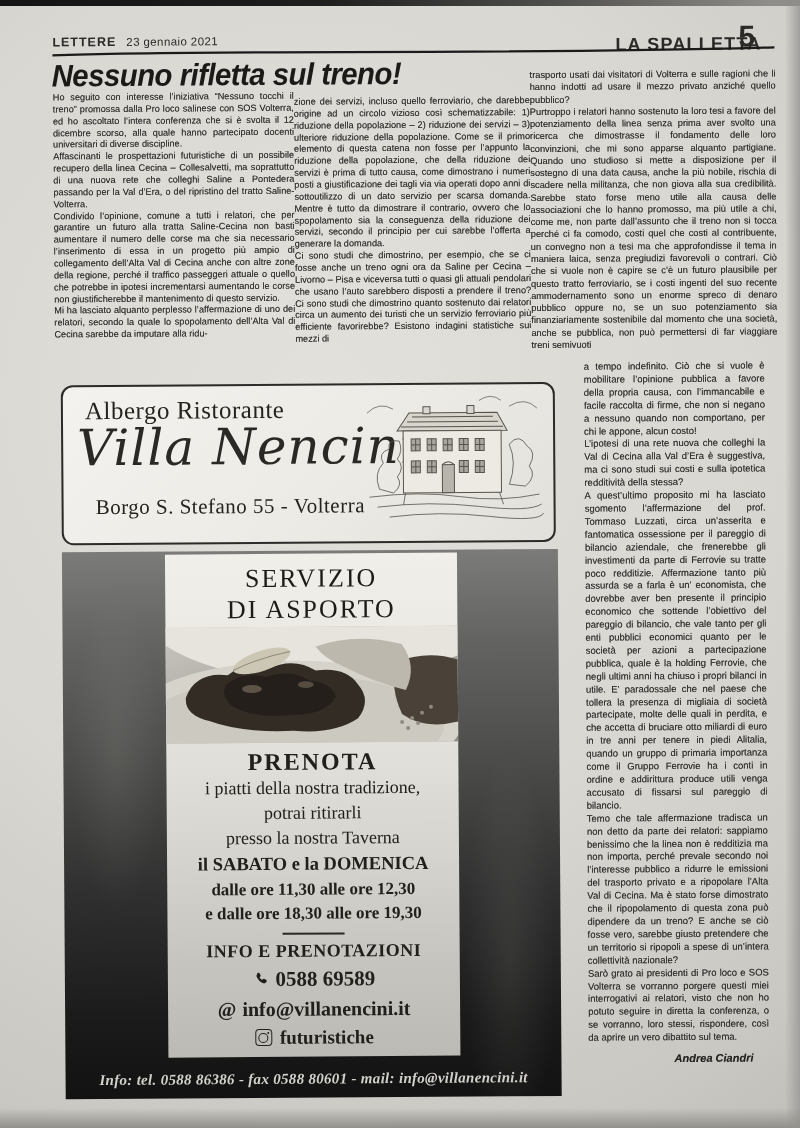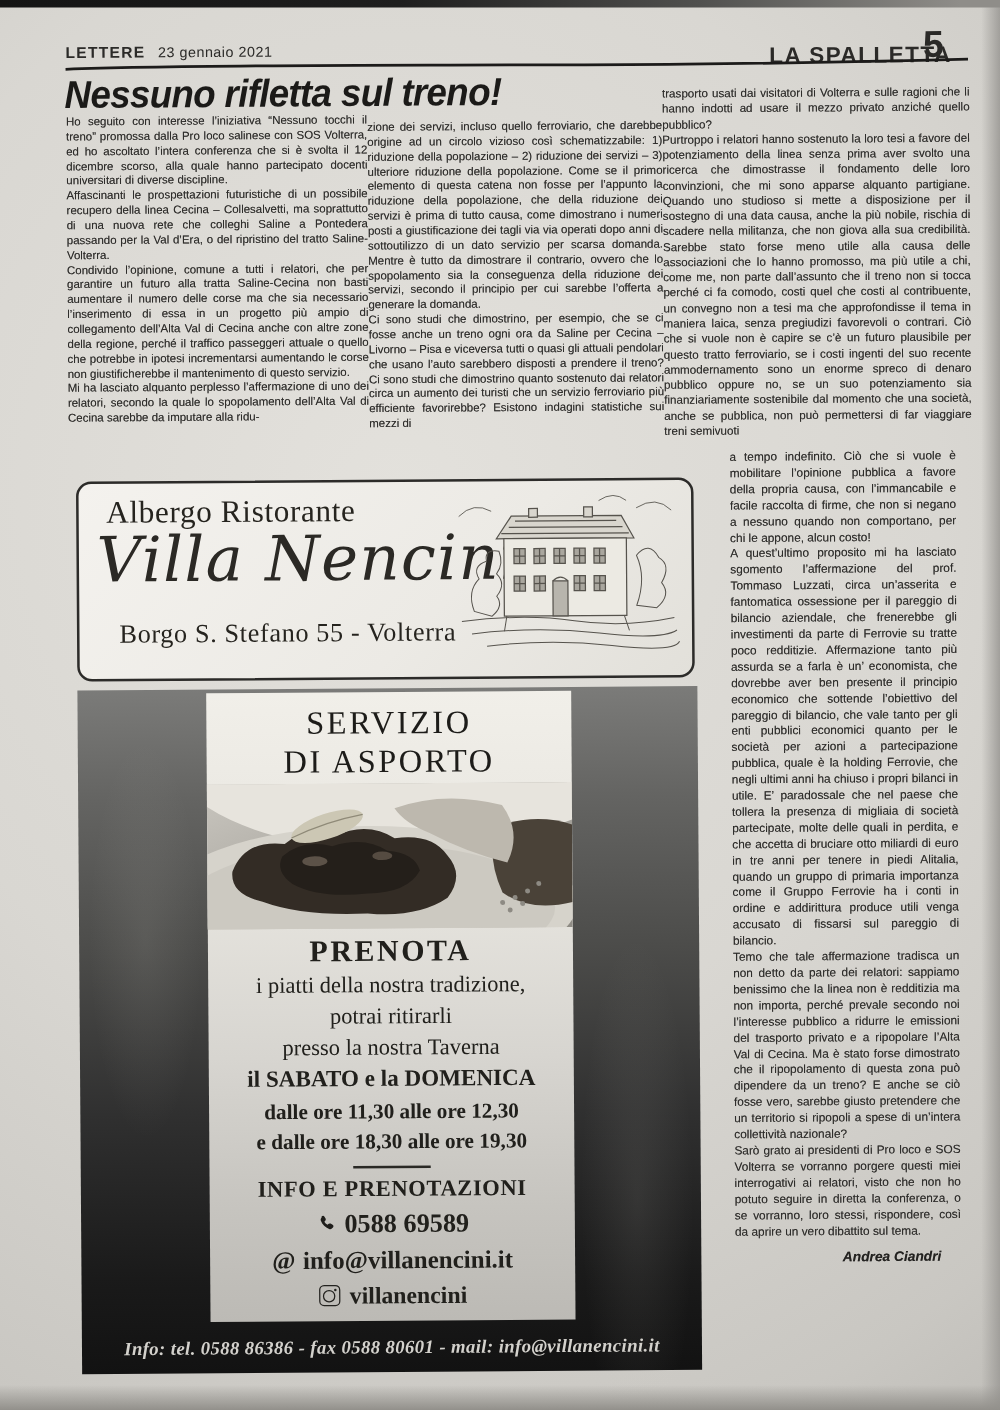--- a/index.html
+++ b/index.html
@@ -96,20 +96,21 @@
     <div class="col col-mid">
       <p>zione dei servizi, incluso quello ferroviario, che darebbe origine ad un circolo vizioso così schematizzabile: 1) riduzione della popolazione – 2) riduzione dei servizi – 3) ulteriore riduzione della popolazione. Come se il primo elemento di questa catena non fosse per l’appunto la riduzione della popolazione, che della riduzione dei servizi è prima di tutto causa, come dimostrano i numeri posti a giustificazione dei tagli via via operati dopo anni di sottoutilizzo di un dato servizio per scarsa domanda. Mentre è tutto da dimostrare il contrario, ovvero che lo spopolamento sia la conseguenza della riduzione dei servizi, secondo il principio per cui sarebbe l’offerta a generare la domanda.</p>
       <p>Ci sono studi che dimostrino, per esempio, che se ci fosse anche un treno ogni ora da Saline per Cecina – Livorno – Pisa e viceversa tutti o quasi gli attuali pendolari che usano l’auto sarebbero disposti a prendere il treno? Ci sono studi che dimostrino quanto sostenuto dai relatori circa un aumento dei turisti che un servizio ferroviario più efficiente favorirebbe? Esistono indagini statistiche sui mezzi di</p>
     </div>
     <div class="col col-right-top">
       <p>trasporto usati dai visitatori di Volterra e sulle ragioni che li hanno indotti ad usare il mezzo privato anziché quello pubblico?</p>
       <p>Purtroppo i relatori hanno sostenuto la loro tesi a favore del potenziamento della linea senza prima aver svolto una ricerca che dimostrasse il fondamento delle loro convinzioni, che mi sono apparse alquanto partigiane. Quando uno studioso si mette a disposizione per il sostegno di una data causa, anche la più nobile, rischia di scadere nella militanza, che non giova alla sua credibilità. Sarebbe stato forse meno utile alla causa delle associazioni che lo hanno promosso, ma più utile a chi, come me, non parte dall’assunto che il treno non si tocca perché ci fa comodo, costi quel che costi al contribuente, un convegno non a tesi ma che approfondisse il tema in maniera laica, senza pregiudizi favorevoli o contrari. Ciò che si vuole non è capire se c’è un futuro plausibile per questo tratto ferroviario, se i costi ingenti del suo recente ammodernamento sono un enorme spreco di denaro pubblico oppure no, se un suo potenziamento sia finanziariamente sostenibile dal momento che una società, anche se pubblica, non può permettersi di far viaggiare treni semivuoti</p>
     </div>
     <div class="col col-right-bottom">
       <p>a tempo indefinito. Ciò che si vuole è mobilitare l’opinione pubblica a favore della propria causa, con l’immancabile e facile raccolta di firme, che non si negano a nessuno quando non comportano, per chi le appone, alcun costo!</p>
+      <p>L’ipotesi di una rete nuova che colleghi la Val di Cecina alla Val d’Era è suggestiva, ma ci sono studi sui costi e sulla ipotetica redditività della stessa?</p>
       <p>A quest’ultimo proposito mi ha lasciato sgomento l’affermazione del prof. Tommaso Luzzati, circa un’asserita e fantomatica ossessione per il pareggio di bilancio aziendale, che frenerebbe gli investimenti da parte di Ferrovie su tratte poco redditizie. Affermazione tanto più assurda se a farla è un’ economista, che dovrebbe aver ben presente il principio economico che sottende l’obiettivo del pareggio di bilancio, che vale tanto per gli enti pubblici economici quanto per le società per azioni a partecipazione pubblica, quale è la holding Ferrovie, che negli ultimi anni ha chiuso i propri bilanci in utile. E’ paradossale che nel paese che tollera la presenza di migliaia di società partecipate, molte delle quali in perdita, e che accetta di bruciare otto miliardi di euro in tre anni per tenere in piedi Alitalia, quando un gruppo di primaria importanza come il Gruppo Ferrovie ha i conti in ordine e addirittura produce utili venga accusato di fissarsi sul pareggio di bilancio.</p>
       <p>Temo che tale affermazione tradisca un non detto da parte dei relatori: sappiamo benissimo che la linea non è redditizia ma non importa, perché prevale secondo noi l’interesse pubblico a ridurre le emissioni del trasporto privato e a ripopolare l’Alta Val di Cecina. Ma è stato forse dimostrato che il ripopolamento di questa zona può dipendere da un treno? E anche se ciò fosse vero, sarebbe giusto pretendere che un territorio si ripopoli a spese di un’intera collettività nazionale?</p>
       <p>Sarò grato ai presidenti di Pro loco e SOS Volterra se vorranno porgere questi miei interrogativi ai relatori, visto che non ho potuto seguire in diretta la conferenza, o se vorranno, loro stessi, rispondere, così da aprire un vero dibattito sul tema.</p>
       <div class="signature">Andrea Ciandri</div>
     </div>
 
     <div class="ad-box">
       <div class="ad-kicker">Albergo Ristorante</div>
       <div class="ad-name">Villa Nencini</div>
       <div class="ad-address">Borgo S. Stefano 55 - Volterra</div>
@@ -209,21 +210,21 @@
           <div class="ad-info-title">INFO E PRENOTAZIONI</div>
           <div class="ad-info-phone">
             <svg class="phone-svg" width="17" height="17" viewBox="0 0 24 24">
               <path d="M6.4 2.9c1-.9 2.5-.7 3.1.4l1.2 2.2c.5.9.3 2-.5 2.7l-.9.8c.8 1.6 2 2.8 3.6 3.6l.8-.9c.7-.8 1.8-1 2.7-.5l2.2 1.2c1.1.6 1.3 2.1.4 3.1l-1 1c-.9.9-2.2 1.2-3.4.7-4.2-1.6-7.6-5-9.2-9.2-.5-1.2-.2-2.5.7-3.4z" fill="#1f1e1b"></path>
             </svg><span>0588 69589</span>
           </div>
           <div class="ad-info-email">
             <span class="at-glyph">@</span><span>info@villanencini.it</span>
           </div>
           <div class="ad-info-insta">
-            <span class="ig"></span><span>villanencini</span>
+            <span class="ig"></span><span>futuristiche</span>
           </div>
         </div>
       </div>
 
       <div class="ad-footer">Info: tel. 0588 86386 - fax 0588 80601 - mail: info@villanencini.it</div>
     </div>
 
   </div>
 
   <div class="edge-top"></div>

